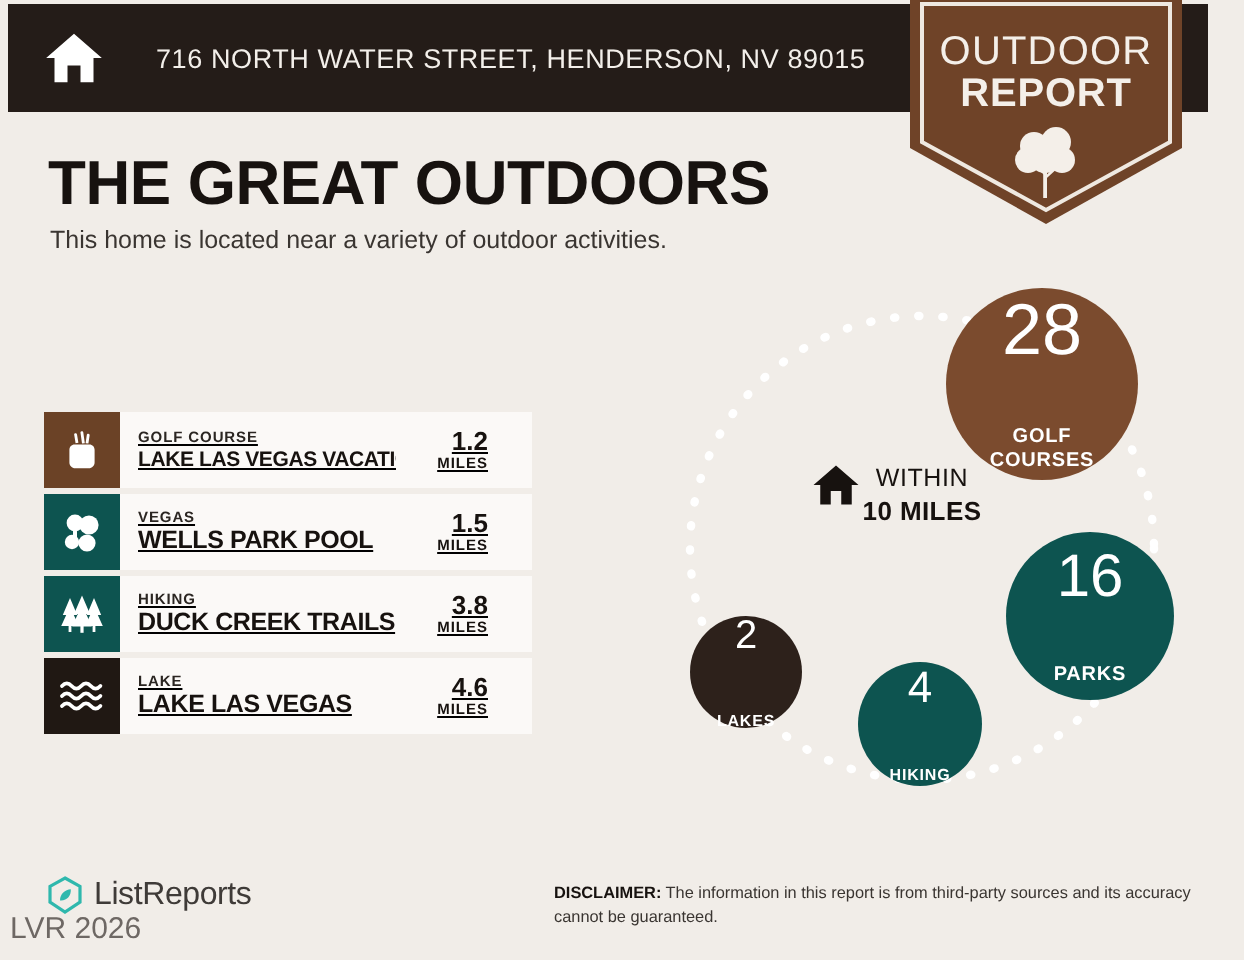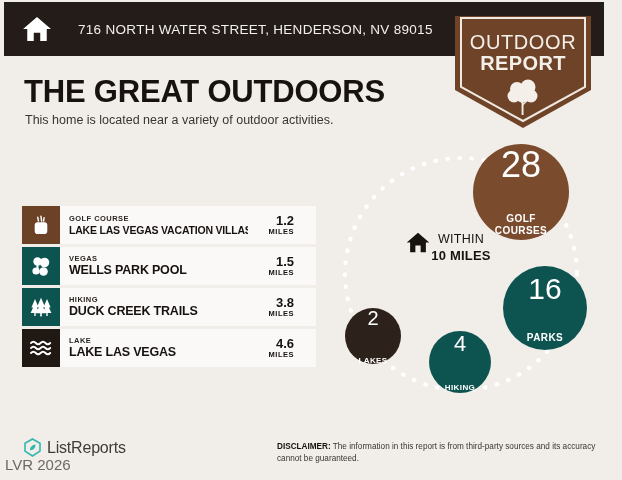--- a/index.html
+++ b/index.html
@@ -21,21 +21,21 @@
     background:#241c18;
     display:flex;align-items:center;
   }
   .home-ico{margin-left:18px;width:30px;height:26px;display:block;flex:0 0 auto;}
   .addr{
     margin-left:26px;color:#f3efea;font-size:13.5px;letter-spacing:.3px;
     font-weight:400;white-space:nowrap;
   }
   
   .badge{
-    position:absolute;left:455px;top:16px;width:136px;height:112px;
+    position:absolute;left:455px;top:0px;width:136px;height:112px;
   }
   .badge svg{display:block;}
   .badge-text{
     position:absolute;left:0;top:16px;width:136px;text-align:center;
     color:#f4efe9;line-height:1.06;pointer-events:none;
   }
   .badge-text .l1{font-size:20px;font-weight:400;letter-spacing:.6px;display:block;}
   .badge-text .l2{font-size:20px;font-weight:700;letter-spacing:.4px;display:block;}
   .badge-tree{position:absolute;left:50%;top:62px;transform:translateX(-50%);}
   
@@ -45,21 +45,21 @@
   }
   .sub{
     position:absolute;left:25px;top:113px;
     font-size:12.5px;color:#3a3531;font-weight:400;
   }
   .h2{
     position:absolute;left:24px;top:160px;
     font-size:27px;font-weight:700;color:#17120f;letter-spacing:-0.2px;
   }
   
-  .list{position:absolute;left:22px;top:206px;width:294px;}
+  .list{position:absolute;left:22px;top:206px;width:244px;text-decoration:underline;}
   .row{
     display:flex;align-items:stretch;height:38px;margin-bottom:3px;
     background:#fbf9f7;
   }
   .row .tile{
     width:38px;height:38px;flex:0 0 auto;
     display:flex;align-items:center;justify-content:center;
   }
   .row .mid{
     flex:1 1 auto;display:flex;flex-direction:column;justify-content:center;

